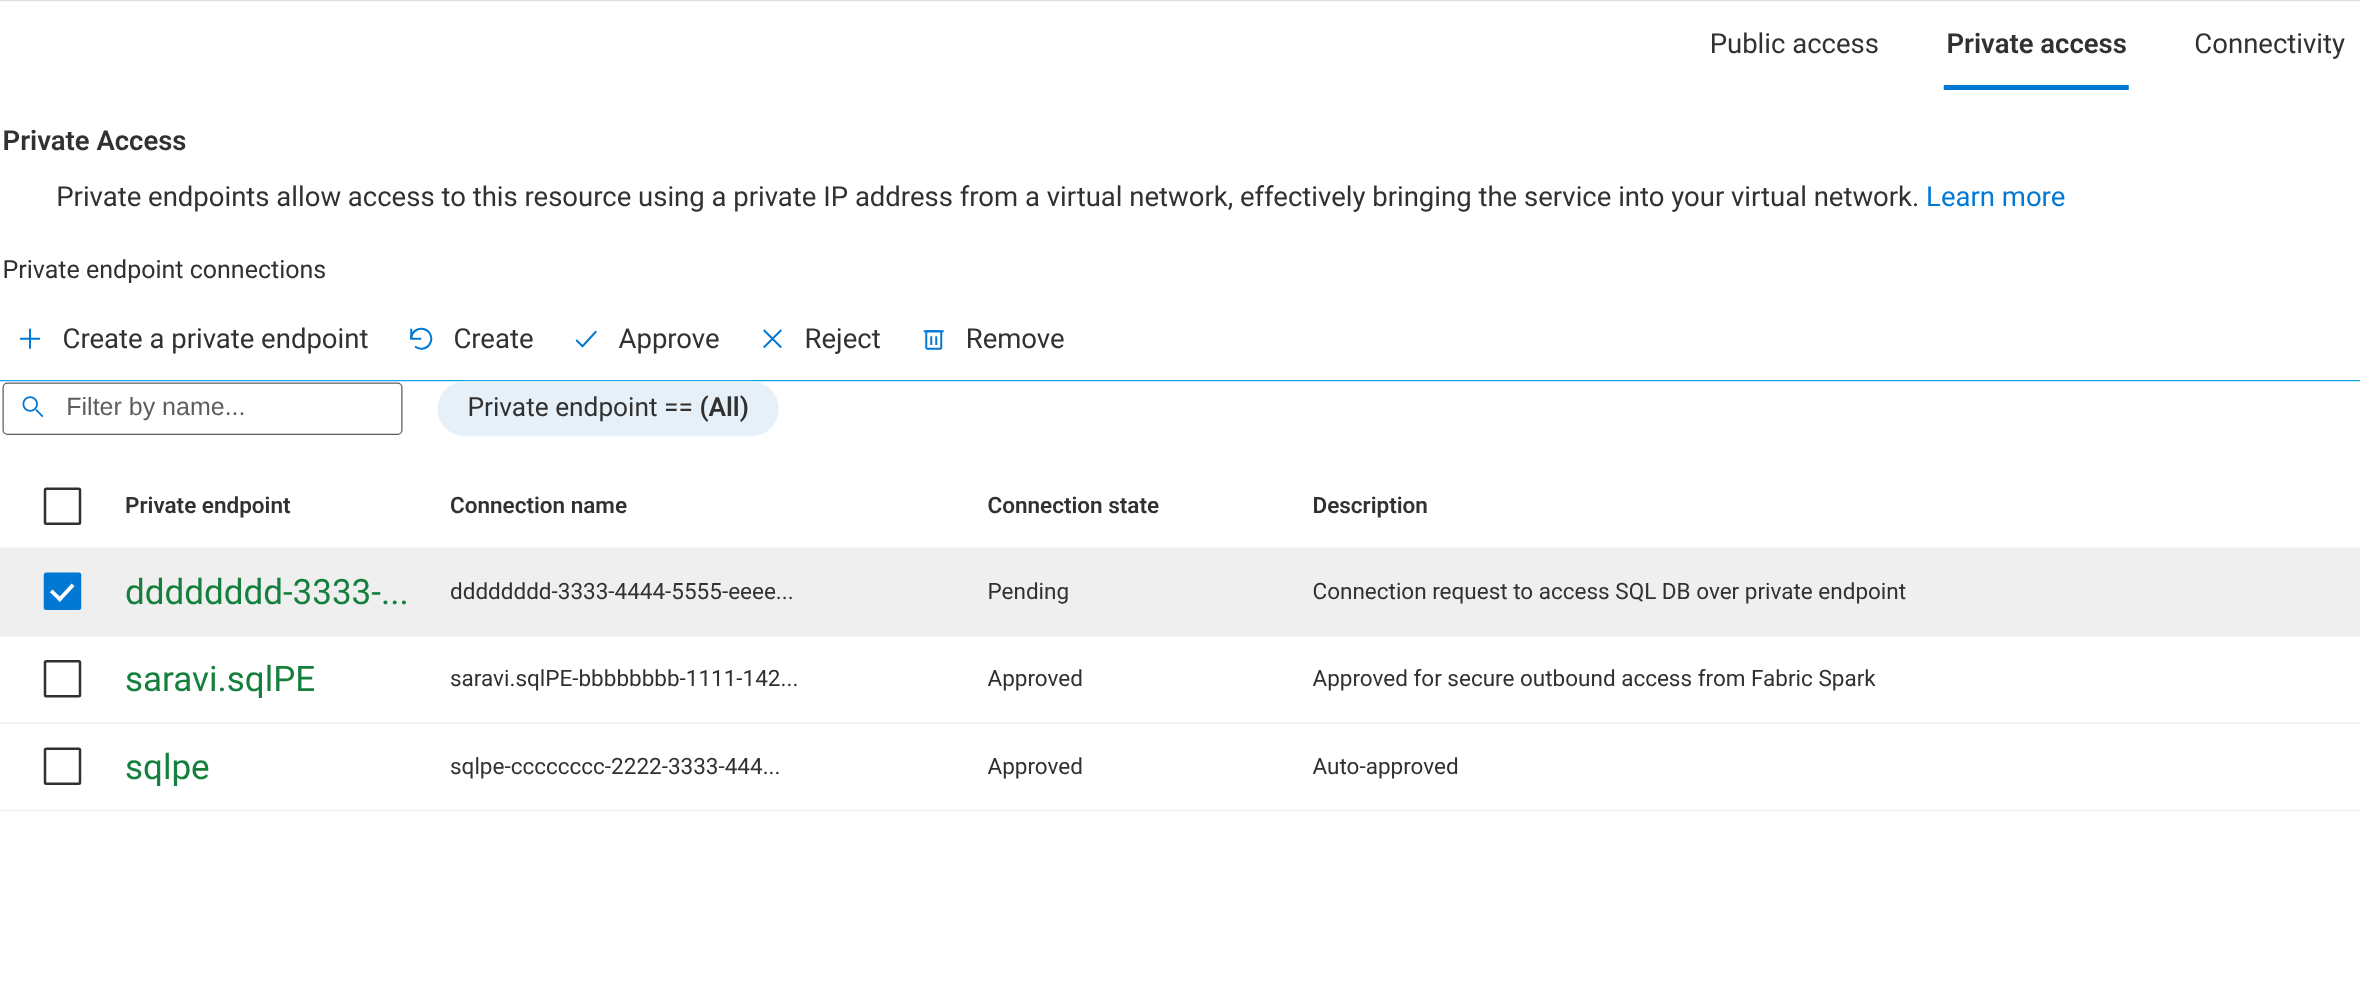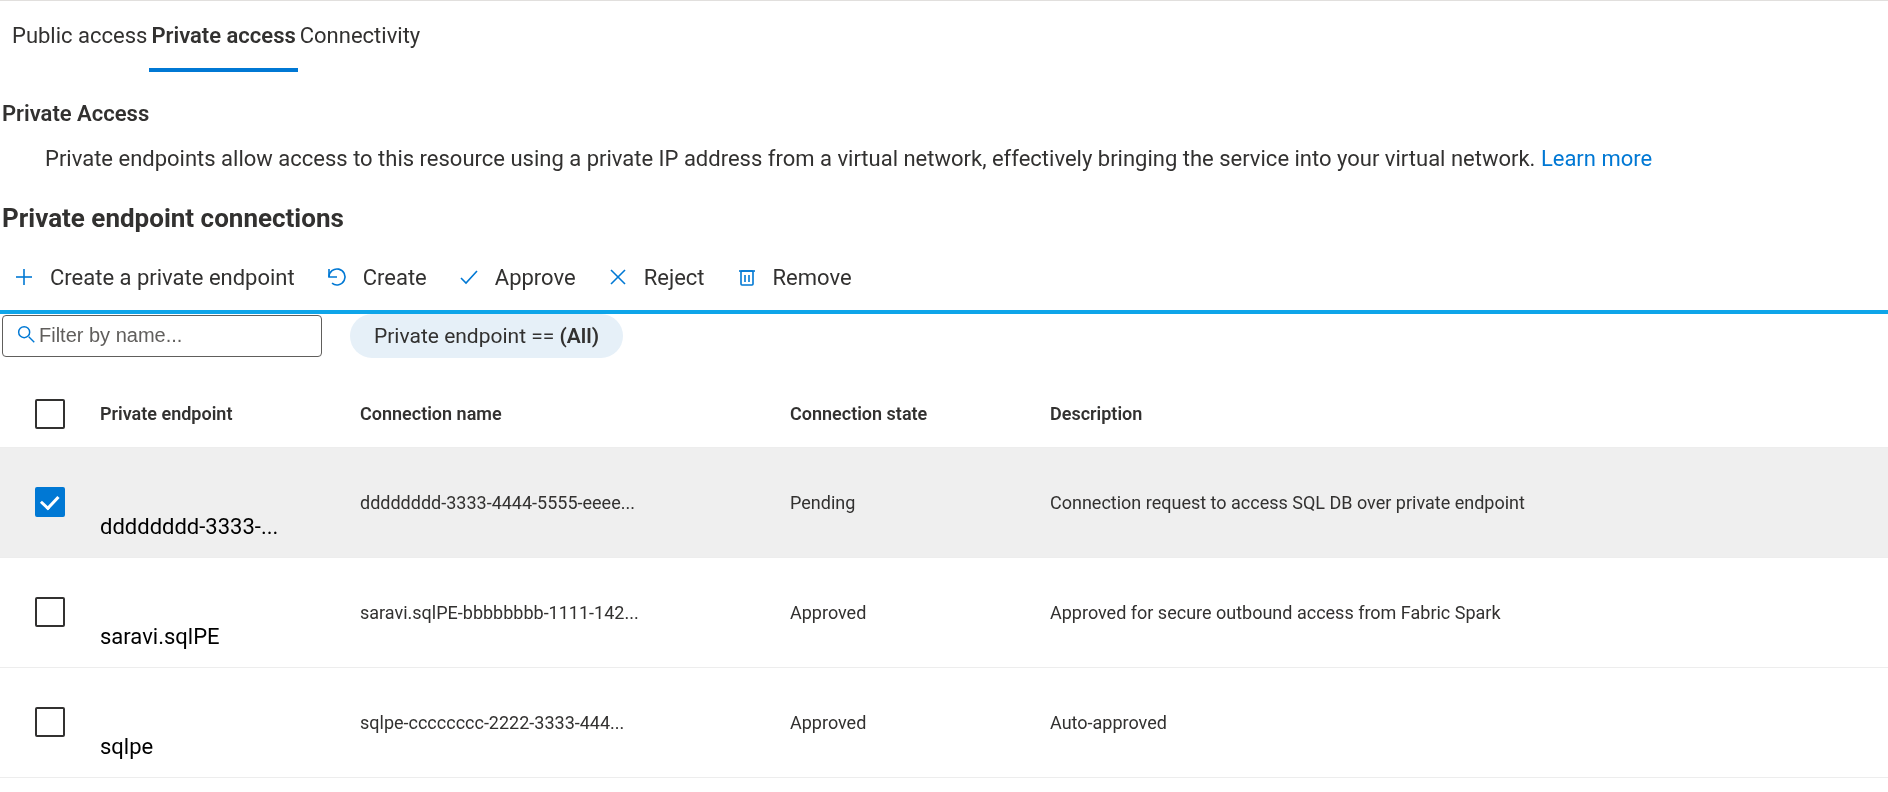--- a/index.html
+++ b/index.html
@@ -13,22 +13,24 @@
       color: #323130;
       background: #ffffff;
       width: 1888px;
     }
     .top-border {
       border-top: 1px solid #e1dfdd;
       padding-top: 0;
     }
     .tabs {
       display: flex;
+      gap: 50px;
       padding: 22px 10px 0 10px;
       border-bottom: 1px solid transparent;
+      justify-content: flex-end;
     }
     .tab {
       font-size: 22px;
       color: #323130;
       padding: 0 2px 20px 2px;
       cursor: pointer;
       border-bottom: 4px solid transparent;
     }
     .tab.active {
       font-weight: 600;
@@ -44,30 +46,30 @@
       color: #323130;
       padding: 8px 0 24px 0;
       line-height: 1.4;
       margin-left: 45px;
     }
     .link {
       color: #0078d4;
       cursor: pointer;
     }
     .sub-heading {
-      font-size: 26px;
-      font-weight: 700;
+      font-size: 20px;
+      font-weight: 400;
       padding: 4px 2px 12px 2px;
     }
     .toolbar {
       display: flex;
       align-items: center;
       gap: 30px;
       padding: 20px 12px 20px 12px;
-      border-bottom: 4px solid #0ea5e9;
+      border-bottom: 1px solid #0ea5e9;
     }
     .tool {
       display: inline-flex;
       align-items: center;
       gap: 14px;
       font-size: 22px;
       color: #323130;
       cursor: pointer;
     }
     .tool .icon svg {
@@ -78,21 +80,21 @@
     .tool.primary .icon svg { stroke: #0078d4; }
     .filter-row {
       display: flex;
       align-items: center;
       gap: 28px;
       padding: 0 2px 22px 2px;
     }
     .search-box {
       display: flex;
       align-items: center;
-      gap: 2px;
+      gap: 16px;
       border: 1px solid #605e5c;
       border-radius: 4px;
       height: 42px;
       width: 320px;
       padding: 0 12px;
     }
     .search-box input {
       border: none;
       outline: none;
       font-size: 20px;
@@ -151,28 +153,27 @@
     }
     .checkbox.checked::after {
       content: "";
       width: 14px;
       height: 8px;
       border-left: 3px solid #fff;
       border-bottom: 3px solid #fff;
       transform: rotate(-47deg) translate(1px, -2px);
     }
     .endpoint-link {
-      color: #000000;
-      font-size: 22px;
+      color: #15803d;
+      font-size: 28px;
       cursor: pointer;
       white-space: nowrap;
       overflow: hidden;
       text-overflow: ellipsis;
       padding-right: 20px;
-      margin-top: 48px;
     }
     .cell {
       font-size: 18px;
       white-space: nowrap;
       overflow: hidden;
       text-overflow: ellipsis;
       padding-right: 20px;
     }
     .row-selected {
       background: #efefef;

